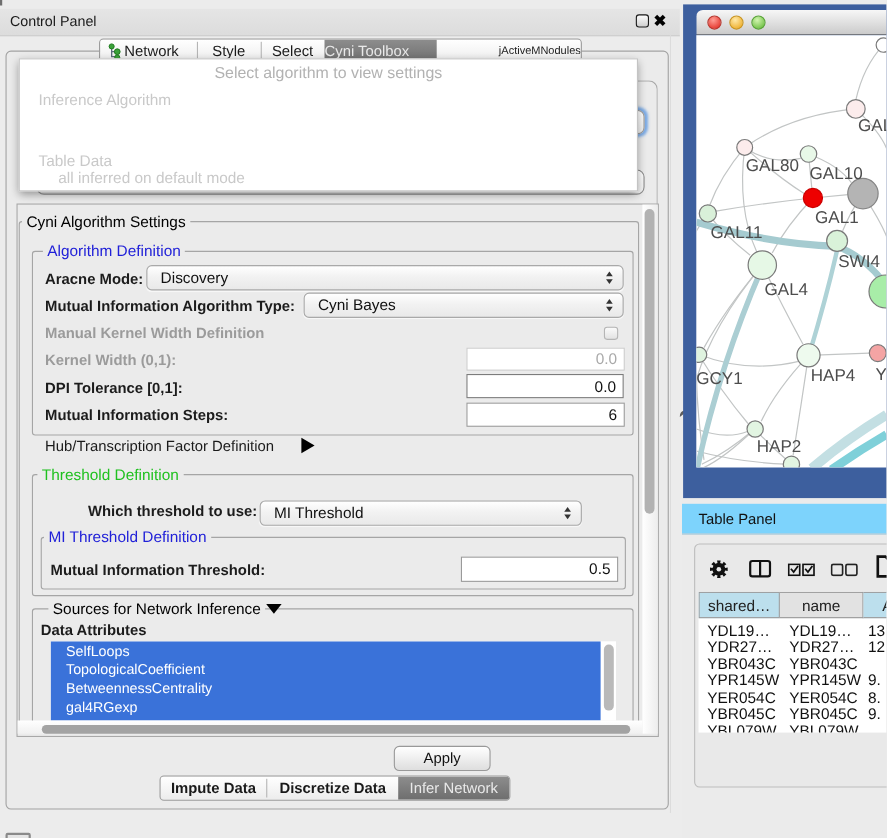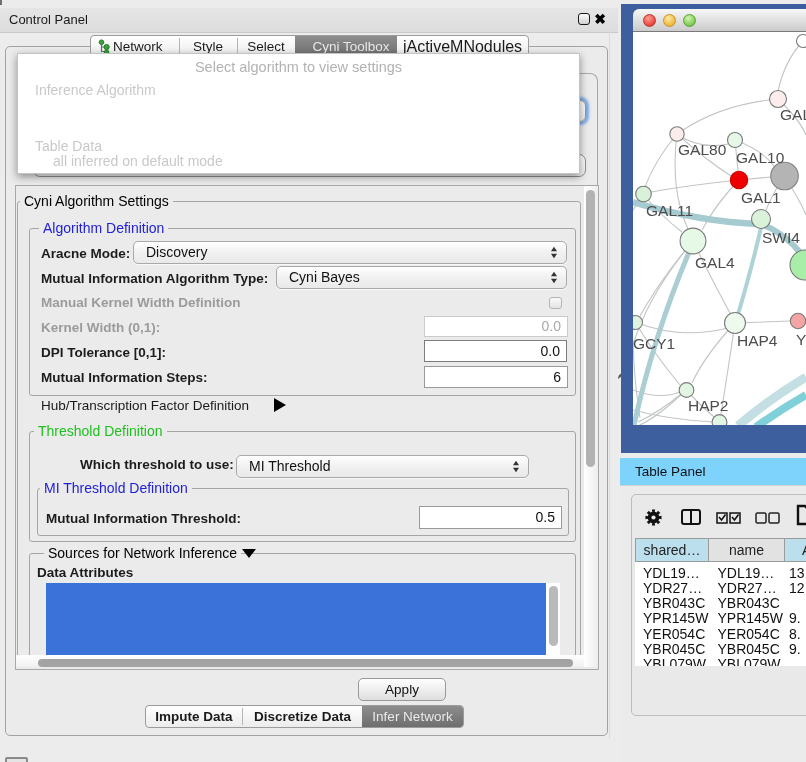--- a/index.html
+++ b/index.html
@@ -29,22 +29,22 @@
 
   <div class="abs" style="left:5px;top:46px;width:601px;height:688px;background:#ebebeb;border:1px solid #a2a2a2;border-radius:5px;"></div>
 
   <div class="abs" style="left:90px;top:35px;width:437px;height:21px;border:1px solid #9c9c9c;border-radius:4px;background:linear-gradient(#ffffff,#ececec);overflow:hidden;">
     <div class="abs" style="left:88px;top:2px;width:1px;height:17px;background:#b5b5b5;"></div>
     <div class="abs" style="left:145.5px;top:2px;width:1px;height:17px;background:#b5b5b5;"></div>
     <div class="abs" style="left:204px;top:0;width:102px;height:21px;background:linear-gradient(#8d8d8d,#6e6e6e);"></div>
     <div class="abs" style="left:22px;top:0;height:21px;line-height:21px;font-size:13.5px;color:#1a1a1a;">Network</div>
     <div class="abs" style="left:89px;top:0;width:56px;height:21px;line-height:21px;font-size:13.5px;color:#1a1a1a;text-align:center;">Style</div>
     <div class="abs" style="left:146px;top:0;width:58px;height:21px;line-height:21px;font-size:13.5px;color:#1a1a1a;text-align:center;">Select</div>
-    <div class="abs" style="left:204px;top:0;width:112px;height:21px;line-height:21px;font-size:13.5px;color:#e9e9e9;text-align:center;">Cyni Toolbox</div>
-    <div class="abs" style="left:306px;top:0;width:131px;height:21px;line-height:21px;font-size:16px;color:#1a1a1a;text-align:center;">jActiveMNodules</div>
+    <div class="abs" style="left:204px;top:0;width:112px;height:21px;line-height:21px;font-size:13.5px;color:#e9e9e9;">Cyni Toolbox</div>
+    <div class="abs" style="left:306px;top:0;width:131px;height:21px;line-height:21px;font-size:10px;color:#1a1a1a;text-align:right;">jActiveMNodules</div>
 
     <svg class="abs" style="left:7px;top:3px;" width="14" height="16" viewBox="0 0 14 16">
       <path d="M3.5 5 L3.5 12.5 L7 12.5 M3.5 8 L7 8" stroke="#5a6b7a" stroke-width="1.2" fill="none"></path>
       <circle cx="3.5" cy="3.2" r="2.3" fill="#3aa23a" stroke="#1e7a1e" stroke-width="0.9"></circle>
       <circle cx="8.6" cy="8" r="2.6" fill="#3aa23a" stroke="#1e7a1e" stroke-width="0.9"></circle>
       <circle cx="8.6" cy="13.2" r="2.3" fill="#3aa23a" stroke="#1e7a1e" stroke-width="0.9"></circle>
     </svg>
   </div>
 
   <div class="grp" style="left:17px;top:201px;width:562px;height:458px;">
@@ -99,20 +99,21 @@
   <div class="lbl" style="left:46px;top:511px;">Mutual Information Threshold:</div>
   <div class="tfield" style="left:419px;top:506px;width:135px;height:21px;border:1px solid #9a9a9a;line-height:21px;padding-right:6px;">0.5</div>
 
   <div class="grp" style="left:29px;top:553px;width:545px;height:107px;">
     <span class="gt" style="left:14px;">Sources for Network Inference</span>
   </div>
   <div class="abs" style="left:242px;top:549px;width:0;height:0;border-top:9px solid #000;border-left:7px solid transparent;border-right:7px solid transparent;"></div>
   <div class="lbl" style="left:37px;top:565px;">Data Attributes</div>
   <div class="abs" style="left:46px;top:583px;width:514px;height:72px;background:#fff;overflow:hidden;">
     <div class="abs" style="left:0;top:0;width:500px;height:74px;background:#3a72d9;"></div>
+    <div class="abs" style="left:14px;top:0;width:480px;color:#fff;font-size:13px;line-height:17px;">SelfLoops<br>TopologicalCoefficient<br>BetweennessCentrality<br>gal4RGexp</div>
     <div class="abs" style="left:503px;top:3px;width:9px;height:60px;border-radius:5px;background:#b9b9b9;"></div>
   </div>
 
   <div class="abs" style="left:555px;top:73px;width:42px;height:114px;border-top:1px solid #a8a8a8;border-right:1px solid #a8a8a8;border-radius:0 8px 0 0;"></div>
 
   <div class="abs" style="left:15px;top:185px;width:582px;height:483px;border:1px solid #a8a8a8;pointer-events:none;"></div>
   <div class="abs" style="left:583.5px;top:186px;width:14px;height:481px;background:linear-gradient(to right,#ffffff,#ededed);"></div>
   <div class="abs" style="left:585.5px;top:190px;width:9.5px;height:277px;border-radius:5px;background:#b2b2b2;"></div>
   <div class="abs" style="left:16px;top:655px;width:567.5px;height:12px;background:linear-gradient(#ffffff,#f0f0f0);"></div>
   <div class="abs" style="left:38px;top:658.5px;width:535px;height:8px;border-radius:4.5px;background:#a3a3a3;"></div>

